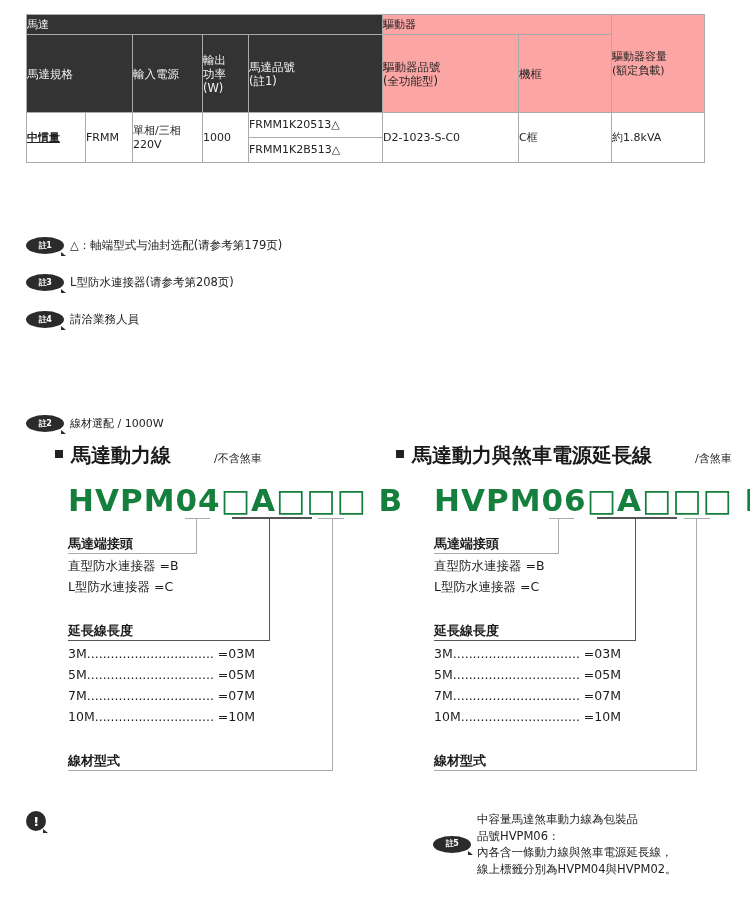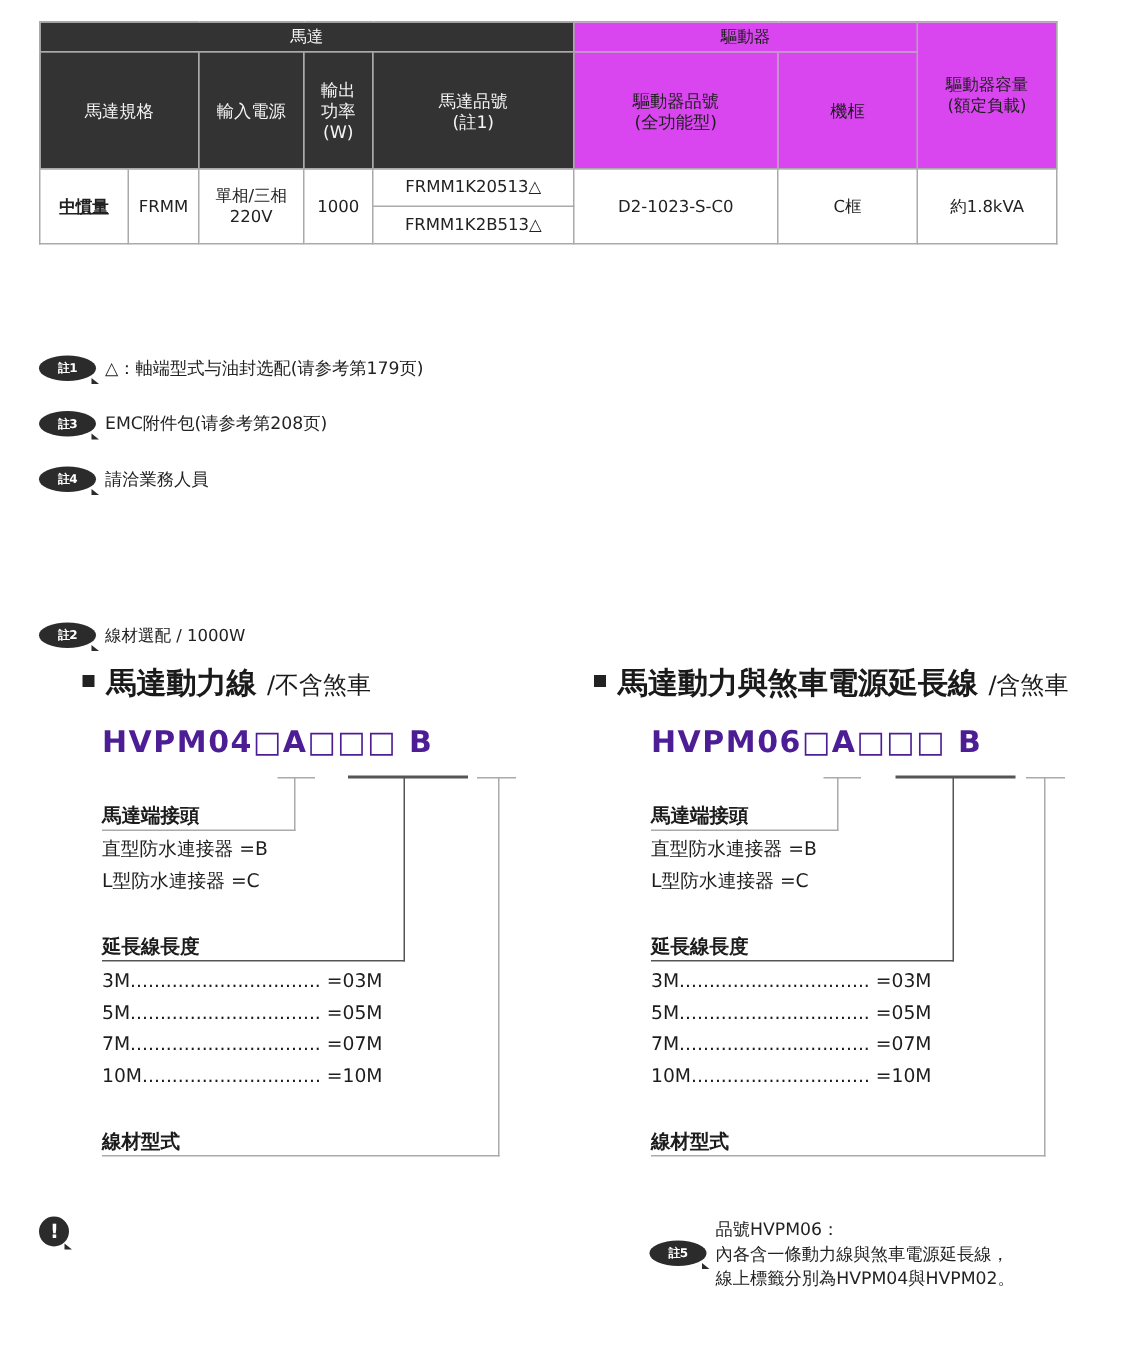--- a/index.html
+++ b/index.html
@@ -2,45 +2,45 @@
 <html><head>
 <meta charset="utf-8">
 <style>
   * { box-sizing: border-box; margin: 0; padding: 0; }
   body { width: 750px; height: 900px; background: #ffffff; position: relative; overflow: hidden;
          font-family: "DejaVu Sans", "Liberation Sans", sans-serif; color: #222; }
   .abs { position: absolute; }
 
   
   table.spec { position: absolute; left: 26px; top: 14px; border-collapse: collapse; table-layout: fixed;
-               width: 680px; font-size: 11px; text-align: center; }
+               width: 680px; font-size: 11px; text-align: left; }
   table.spec td { border: 1px solid #aaa; vertical-align: middle; line-height: 14px; }
   .h-dark { background: #333333; color: #f4f4f4; }
-  .h-gray { background: #d946ef; color: #1e1e1e; }
+  .h-gray { background: #fca5a5; color: #1e1e1e; }
   .cell { background: #fff; color: #222; }
   .bold { font-weight: bold; text-decoration: underline; }
   .blank { border: none !important; background: #fff; }
   table.spec tr.top td { height: 20px; }
   table.spec tr.hdr td { height: 78px; font-size: 11.5px; }
   table.spec tr.d1 td, table.spec tr.d2 td { height: 25px; }
 
   
   .note { position: absolute; left: 26px; display: flex; align-items: center; font-size: 11.5px; color: #222; }
   .badge { width: 38px; height: 17px; border-radius: 50%; background: #2b2b2b; color: #fff; font-size: 8px;
            display: flex; align-items: center; justify-content: center; margin-right: 6px; position: relative;
            font-weight: bold; letter-spacing: -0.5px; flex: none; }
   .badge::after { content: ""; position: absolute; right: -2px; bottom: -2px; width: 0; height: 0;
                   border-left: 5px solid #2b2b2b; border-top: 4px solid transparent; }
   .badge.big { width: 20px; height: 20px; font-size: 13px; }
 
   
   .sec-title { position: absolute; font-size: 20px; font-weight: bold; color: #1a1a1a; white-space: nowrap; }
   .sec-title .bullet { display: inline-block; width: 8px; height: 8px; background: #222; margin-right: 8px; vertical-align: middle; position: relative; top: -3px; }
-  .sec-title .sub { font-size: 16px; font-weight: normal; }
-  .code { position: absolute; font-size: 20px; font-weight: bold; letter-spacing: 1px; color: #4c1d95; white-space: nowrap; }
+  .sec-title .sub { font-size: 11px; font-weight: normal; margin-left: 36px; }
+  .code { position: absolute; font-size: 31px; font-weight: bold; letter-spacing: 1px; color: #15803d; white-space: nowrap; }
   .line { position: absolute; background: #aaa; }
   .line.dk { background: #555; }
   .lbl { position: absolute; font-size: 12.5px; color: #1c1c1c; white-space: nowrap; }
   .lbl.h { font-weight: bold; font-size: 13px; }
 </style>
 </head>
 <body>
 
 <table class="spec">
   <colgroup>
@@ -90,21 +90,21 @@
   </tr>
 </tbody>
   </table>
 
 <div class="note" style="top:237px">
   <span class="badge">註1</span>
   <span>△：軸端型式与油封选配(请参考第179页)</span>
 </div>
 <div class="note" style="top:274px">
   <span class="badge">註3</span>
-  <span>EMC附件包(请参考第208页)</span>
+  <span>L型防水連接器(请参考第208页)</span>
 </div>
 <div class="note" style="top:311px">
   <span class="badge">註4</span>
   <span>請洽業務人員</span>
 </div>
 
 <div class="note" style="top:415px; font-size:11px">
   <span class="badge">註2</span>
   <span>線材選配 / 1000W</span>
 </div>
@@ -165,17 +165,18 @@
 <div class="lbl" style="left:434px; top:709px">10M.............................. =10M</div>
 <div class="lbl h" style="left:434px; top:752px">線材型式</div>
 
 <div class="note" style="top:811px; font-size:11.5px">
   <span class="badge big">!</span>
 </div>
 
 <div class="abs" style="left:433px; top:811px; display:flex; align-items:center; font-size:11.5px; line-height:16.5px">
   <span class="badge" style="margin-top:0px">註5</span>
   <div>
+    <div>中容量馬達煞車動力線為包裝品</div>
     <div style="padding-left:0px">品號HVPM06：</div>
     <div>內各含一條動力線與煞車電源延長線，</div>
     <div>線上標籤分別為HVPM04與HVPM02。</div>
   </div>
 </div>
 
 </body></html>

